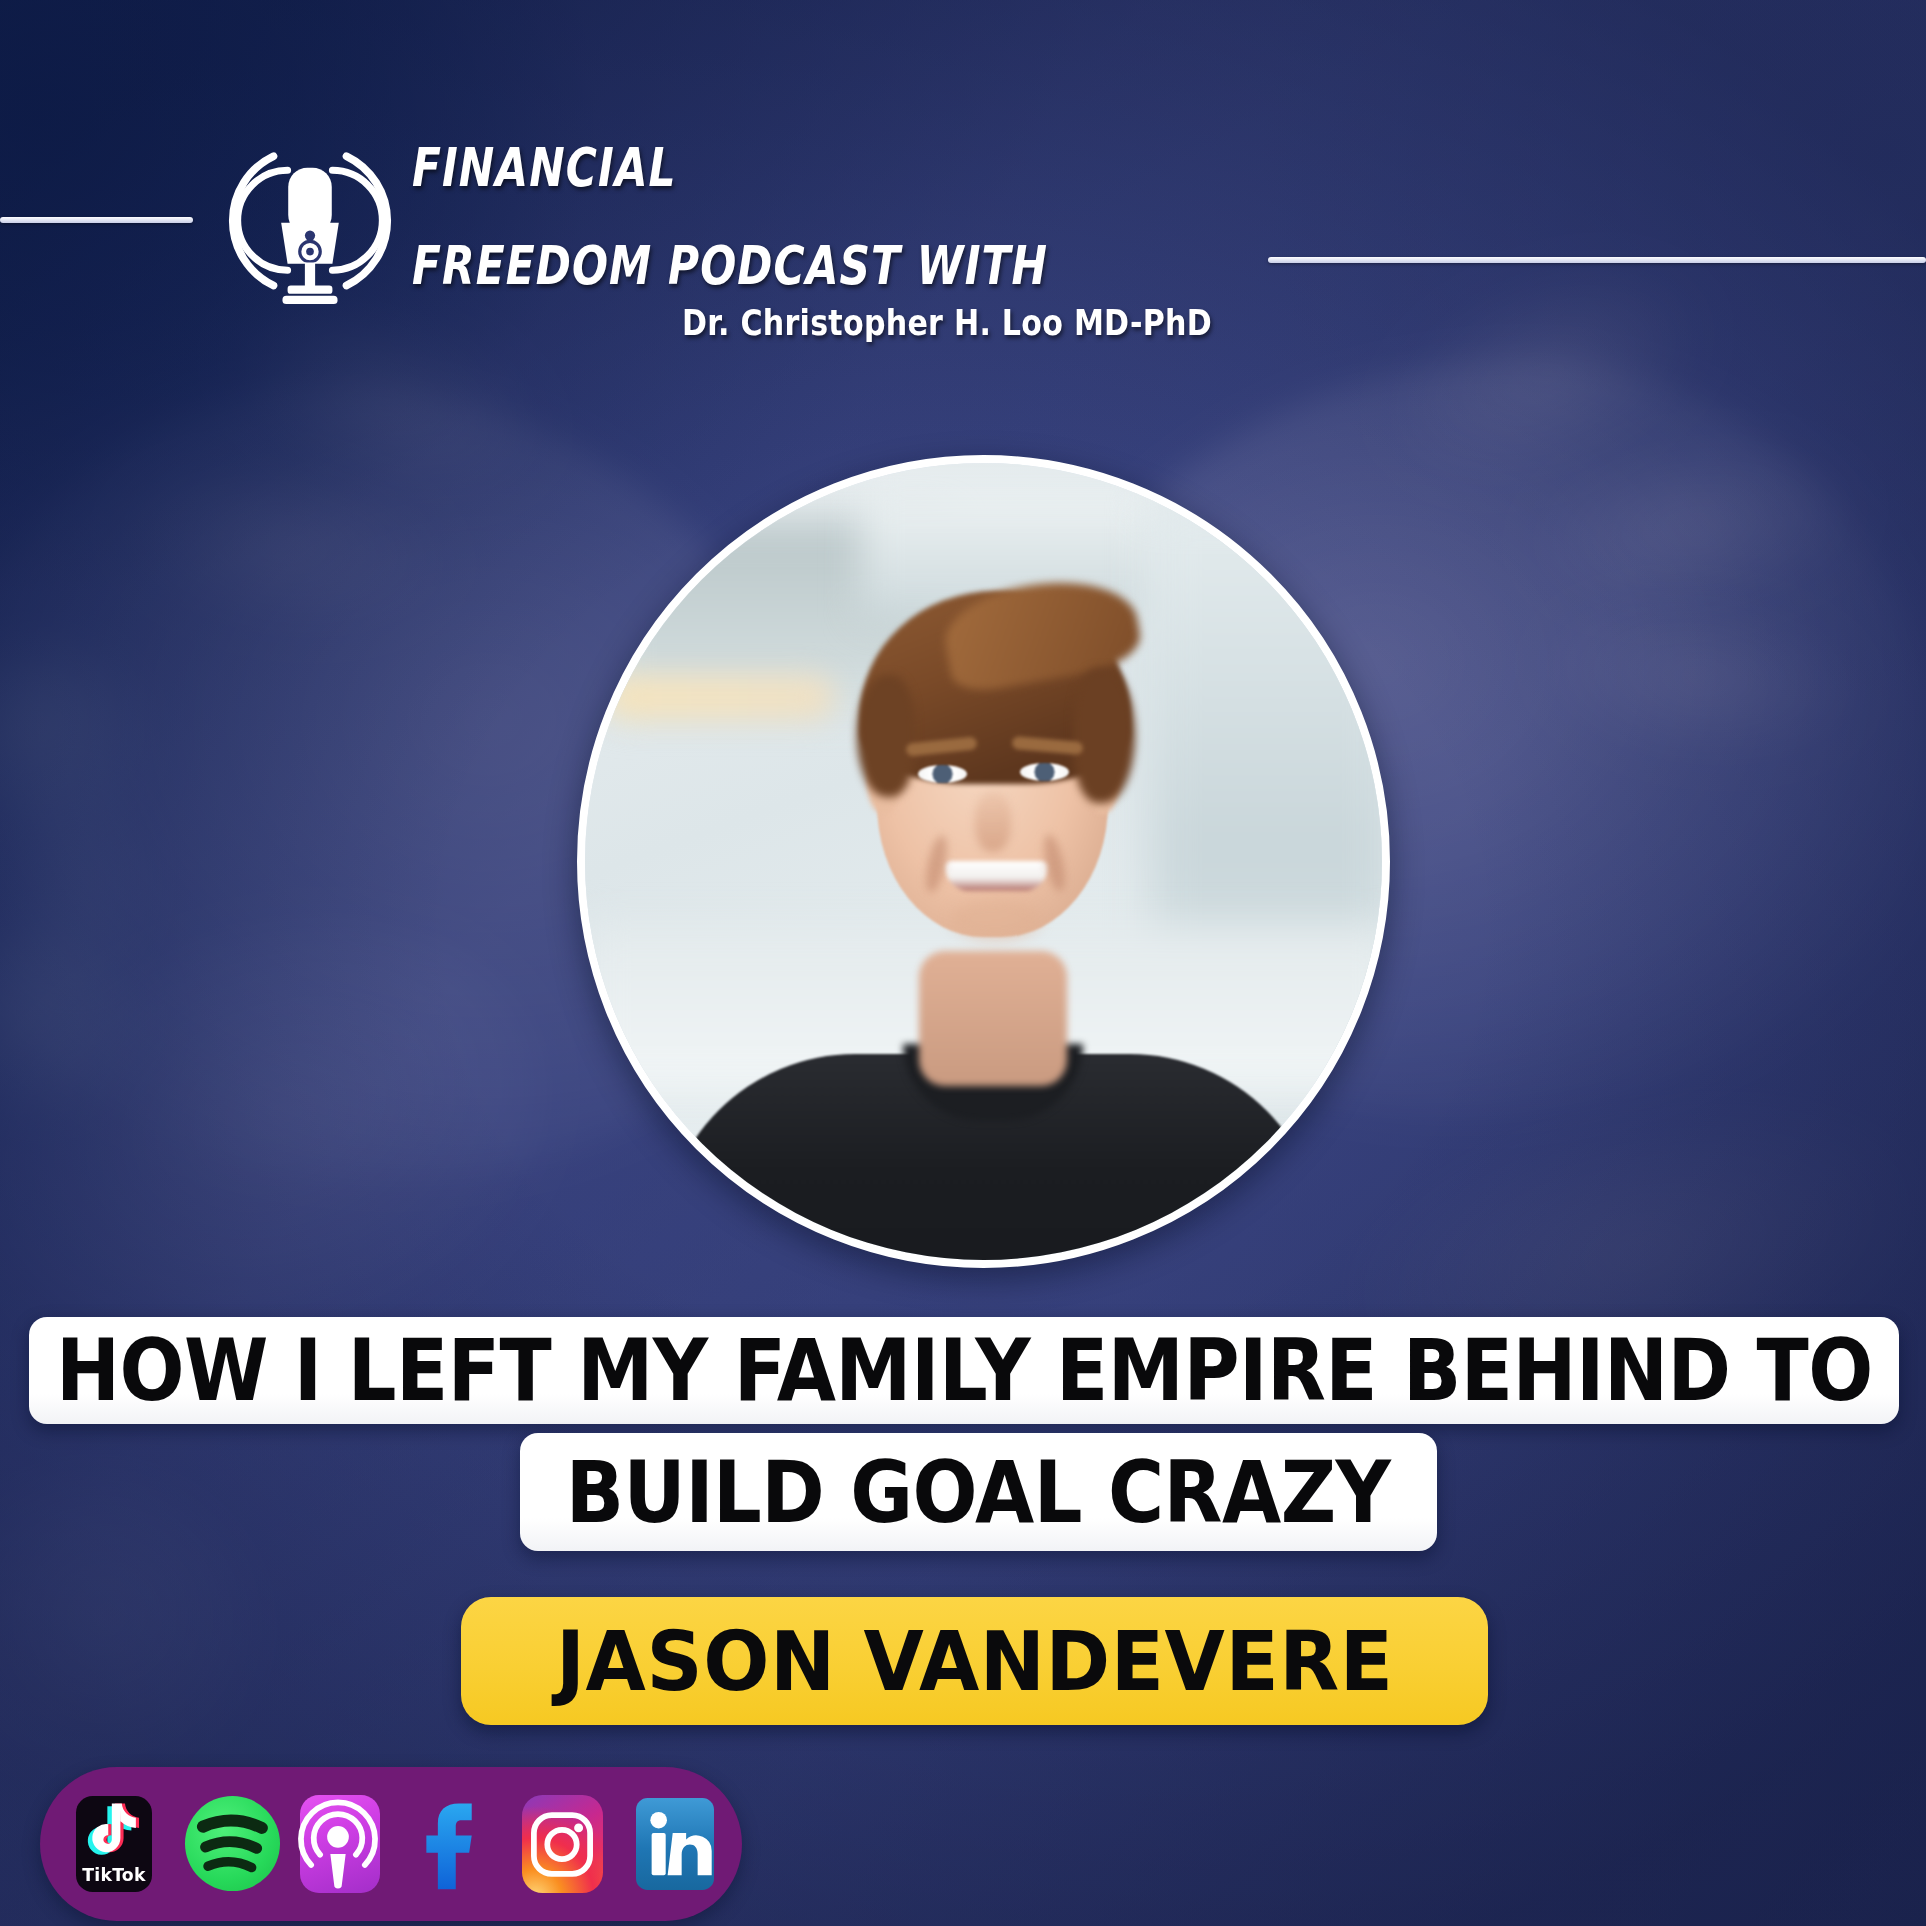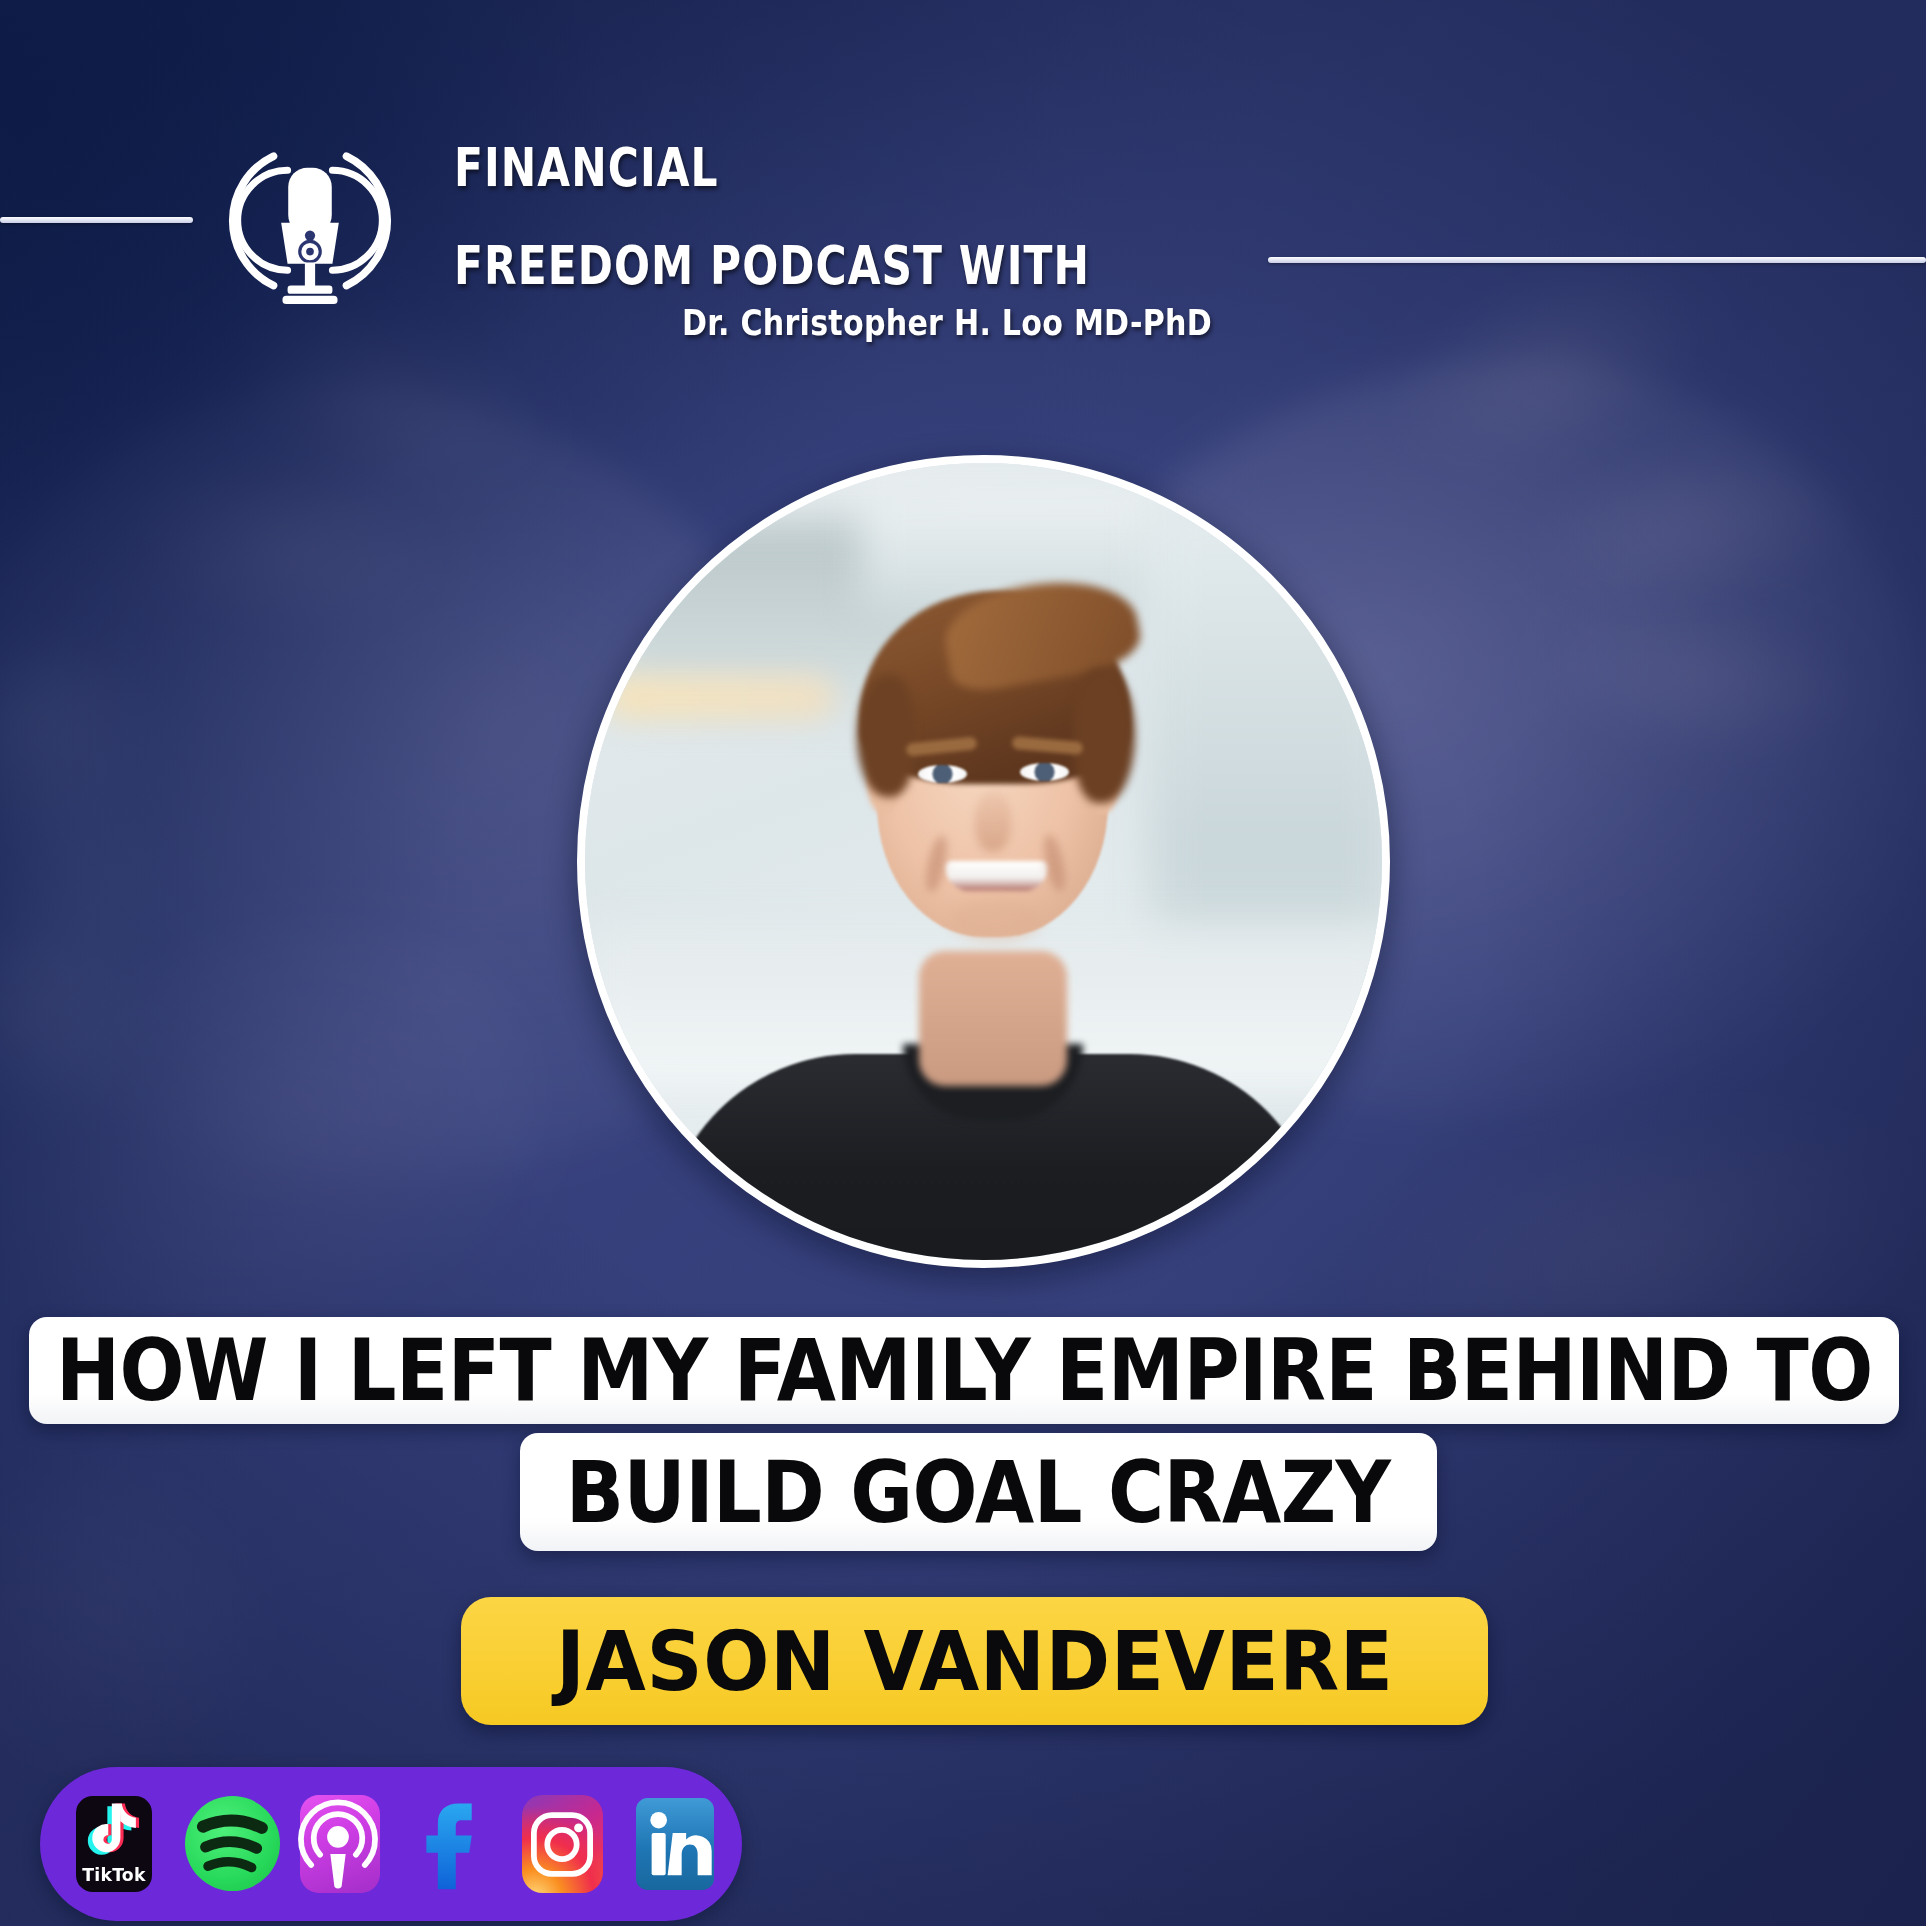--- a/index.html
+++ b/index.html
@@ -20,21 +20,21 @@
   .vign{position:absolute;inset:0;background:radial-gradient(ellipse 1284px 1091px at 50% 48%, rgba(0,0,0,0) 40%, rgba(8,16,48,.38) 100%);}
 
   
   .rule{position:absolute;height:5.8px;background:linear-gradient(180deg,#fdfdff,#c9cfe8);border-radius:3.2px;
         box-shadow:0 1.3px 3.2px rgba(0,0,0,.35);}
   .rule-left{left:0;top:217px;width:193px;}
   .rule-right{left:1268px;top:257px;width:658px;}
 
   .mic{position:absolute;left:226px;top:128px;width:168px;height:187px;}
 
-  .brand{position:absolute;left:454px;top:137px;width:1027px;}
+  .brand{position:absolute;left:412px;top:137px;width:1027px;font-style:italic;}
   .brand-l1,.brand-l2{
       color:#ffffff;font-weight:bold;letter-spacing:1.3px;
       font-family:"DejaVu Sans",sans-serif;
       text-shadow:1.9px 2.6px 4.5px rgba(0,0,0,.55);
       transform:scaleX(.80);transform-origin:left center;white-space:nowrap;}
   .brand-l1{font-size:53px;line-height:62px;}
   .brand-l2{font-size:53px;line-height:62px;margin-top:36px;}
   .brand-sub{position:absolute;left:682px;top:303px;color:#fff;font-size:35px;font-weight:bold;
       font-family:"DejaVu Sans",sans-serif;letter-spacing:0.3px;white-space:nowrap;
       transform:scaleX(.86);transform-origin:left center;
@@ -58,21 +58,21 @@
   
   #guest-badge{position:absolute;left:461px;top:1597px;width:1027px;height:128px;
       background:linear-gradient(180deg,#fcd544 0%,#f9cf33 55%,#f6c922 100%);
       border-radius:30px;box-shadow:0 7px 16.7px rgba(5,12,40,.45);
       display:flex;align-items:center;justify-content:center;}
   #guest-badge span{color:#0a0a0c;font-weight:bold;font-family:"DejaVu Sans",sans-serif;
       font-size:82px;letter-spacing:0.6px;white-space:nowrap;transform:scaleX(.95);}
 
   
   #social-bar{position:absolute;left:40px;top:1767px;width:702px;height:154px;
-      background:#6d28d9;border-radius:77px;box-shadow:0 6.4px 16.7px rgba(5,12,40,.38);
+      background:#701a75;border-radius:77px;box-shadow:0 6.4px 16.7px rgba(5,12,40,.38);
       display:flex;align-items:center;gap:20px;padding:0 28px;box-sizing:border-box;}
   .sicon{width:92px;height:103px;position:relative;flex:0 0 auto;}
 
   .tiktok-sq{position:absolute;inset:3.9px 7.7px;background:#0d0712;border-radius:16.7px;}
   .sp-circle{position:absolute;left:5.1px;top:3.9px;width:95px;height:95px;border-radius:50%;
       background:radial-gradient(circle at 40% 35%,#4ef07a,#27d95a 60%,#1bbf48 100%);}
   .ap-sq{position:absolute;left:7.7px;top:2.6px;width:80px;height:98px;border-radius:19px;
       background:linear-gradient(160deg,#e552f0 0%,#cf3ee5 38%,#a32ec9 100%);}
   .ig-sq{position:absolute;left:6.4px;top:2.6px;width:81px;height:98px;border-radius:20.5px;
       background:

